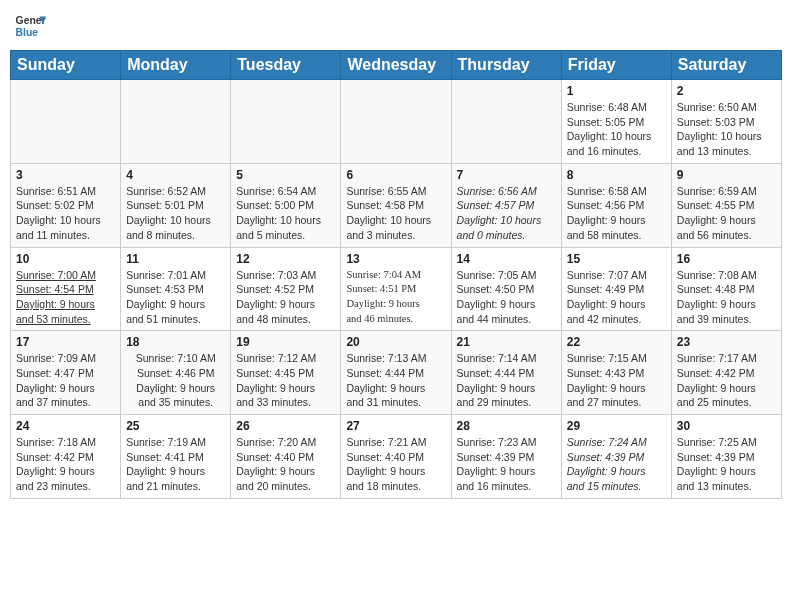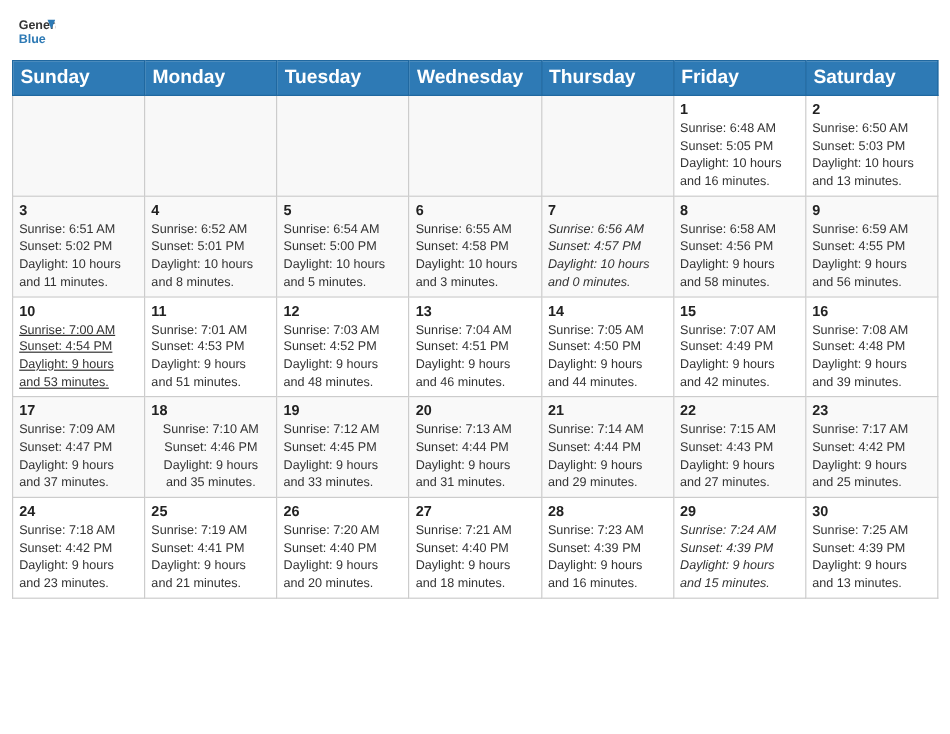--- a/index.html
+++ b/index.html
@@ -197,21 +197,21 @@
         </td>
         <td>
           <div class="day-number">12</div>
           <div class="day-info" style="white-space: pre-line;">Sunrise: 7:03 AM
 Sunset: 4:52 PM
 Daylight: 9 hours
 and 48 minutes.</div>
         </td>
         <td>
           <div class="day-number">13</div>
-          <div class="day-info" style="white-space: pre-line;">Sunrise: 7:04 AM
+          <div class="day-info" style="white-space: pre-line; font-family: Liberation Serif, serif;">Sunrise: 7:04 AM
 Sunset: 4:51 PM
 Daylight: 9 hours
 and 46 minutes.</div>
         </td>
         <td>
           <div class="day-number">14</div>
           <div class="day-info" style="white-space: pre-line;">Sunrise: 7:05 AM
 Sunset: 4:50 PM
 Daylight: 9 hours
 and 44 minutes.</div>

